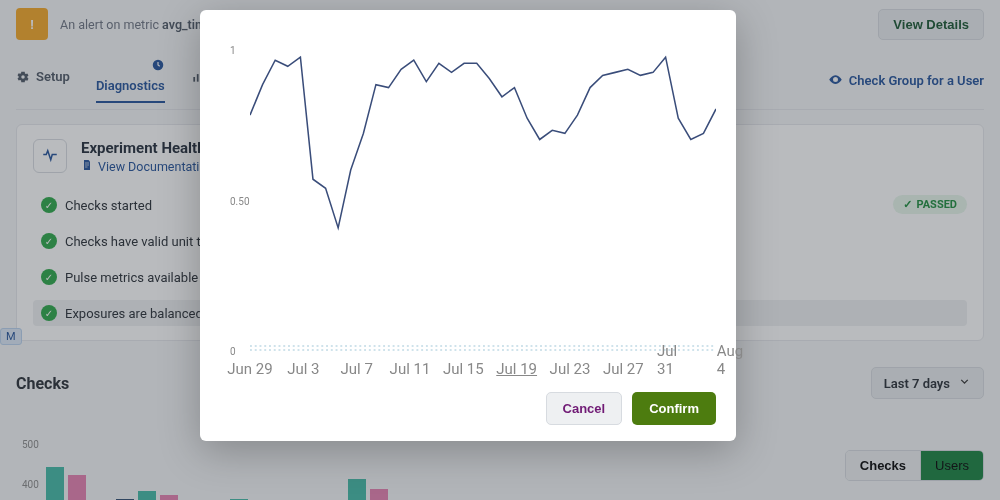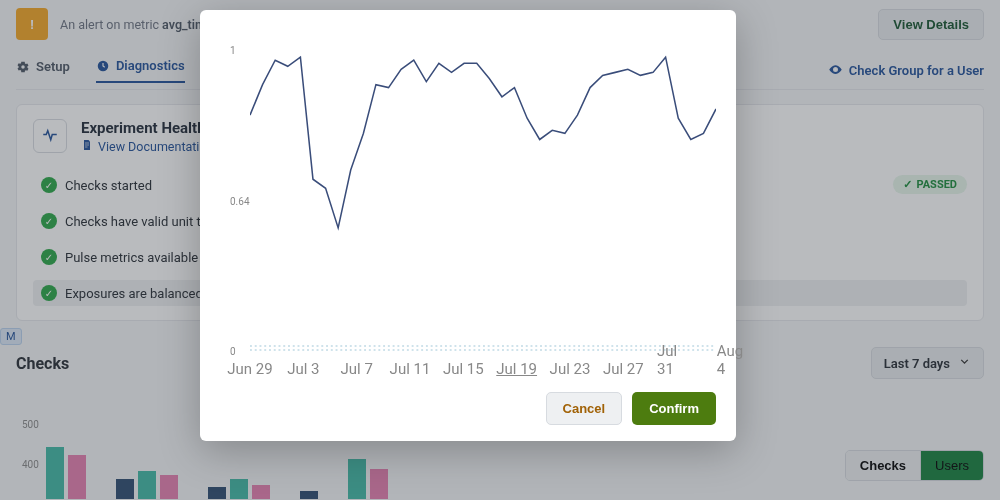--- a/index.html
+++ b/index.html
@@ -8,21 +8,21 @@
   .page { padding: 0 16px; filter: none; }
   
   .alert-bar { display: flex; align-items: center; gap: 12px; padding: 8px 0; }
   .alert-icon { width: 32px; height: 32px; background: #f5a623; border-radius: 4px; display: flex; align-items: center; justify-content: center; color: #fff; font-weight: bold; }
   .alert-text { color: #6b7280; font-size: 12.5px; }
   .alert-text b { color: #4b5563; font-weight: 600; }
   .view-details-btn { margin-left: auto; background: #e9ecef; border: 1px solid #d7dbe0; border-radius: 5px; padding: 7px 14px; font-size: 13px; font-weight: 600; color: #14532d; cursor: pointer; }
   
   .tabs-row { display: flex; align-items: center; gap: 26px; padding: 10px 0 6px; border-bottom: 1px solid #e5e7eb; }
   .tab { display: flex; align-items: flex-end; gap: 6px; font-size: 13px; font-weight: 600; color: #4b5563; cursor: pointer; padding-bottom: 8px; }
-  .tab.active { color: #1f4f99; border-bottom: 2px solid #1f4f99; }
+  .tab.active { color: #1f4f99; border-bottom: 2px solid #1f4f99; flex-direction: column; }
   .tab-icon { width: 14px; height: 14px; display: inline-block; }
   .spacer { flex: 1; }
   .check-user { color: #1f4f99; font-size: 13px; font-weight: 600; display: flex; align-items: center; gap: 6px; cursor: pointer; }
   
   .panel { background: #fff; border: 1px solid #e5e7eb; border-radius: 6px; margin-top: 14px; padding: 14px 16px; position: relative; }
   .panel-head { display: flex; align-items: flex-start; gap: 14px; }
   .panel-iconbox { width: 34px; height: 34px; border: 1px solid #d7dbe0; border-radius: 6px; display: flex; align-items: center; justify-content: center; color: #1f4f99; }
   .panel-title { font-size: 15px; font-weight: 700; color: #1f2937; }
   .panel-sub { color: #1f4f99; font-size: 12.5px; display: flex; align-items: center; gap: 5px; margin-top: 2px; cursor: pointer; }
   .badge-passed { position: absolute; top: 70px; right: 16px; background: #e6f6ea; color: #1a8c3a; font-size: 11px; font-weight: 700; padding: 3px 10px; border-radius: 10px; display: flex; align-items: center; gap: 4px; }
@@ -55,21 +55,21 @@
   .overlay { position: absolute; inset: 0; background: rgba(55,60,70,0.35); }
   .modal { position: absolute; left: 200px; top: 10px; width: 536px; background: #fff; border-radius: 6px; box-shadow: 0 10px 40px rgba(0,0,0,0.25); padding: 18px 20px 16px; }
   .modal-head { display: flex; align-items: center; }
   .modal-title { font-size: 14.5px; font-weight: 700; color: #1f2937; }
   .modal-close { margin-left: auto; width: 22px; height: 22px; display: flex; align-items: center; justify-content: center; color: #888; cursor: pointer; font-size: 18px; }
   .modal-chart { margin-top: 20px; height: 330px; position: relative; }
   .chart-ylab { position: absolute; left: 10px; font-size: 10px; color: #888; }
   .chart-xlab { position: absolute; bottom: 0; font-size: 15px; color: #888; transform: translateX(-50%); }
   .modal-footer { display: flex; justify-content: flex-end; gap: 10px; margin-top: 14px; }
   .btn { border-radius: 5px; padding: 8px 16px; font-size: 13px; font-weight: 600; border: 1px solid transparent; cursor: pointer; }
-  .btn-light { background: #eef0f2; color: #a16207; border-color: #d7dbe0; }
+  .btn-light { background: #eef0f2; color: #701a75; border-color: #d7dbe0; }
   .btn-primary { background: #4d7c0f; color: #fff; }
   
   svg.line-chart { position: absolute; left: 30px; right: 0; top: 0; bottom: 25px; width: calc(100% - 30px); height: 305px; }
   .dashgrid line { stroke: #9cc4d6; stroke-width: 1; stroke-dasharray: 2 3; }
 </style>
 </head>
 <body>
 
 <div class="page">
   <div class="alert-bar">
@@ -210,21 +210,21 @@
       </div>
     </div>
   </div>
 </div>
 
 <div class="overlay"></div>
 
 <div class="modal">
   <div class="modal-chart">
     <span class="chart-ylab" style="top:-3px">1</span>
-    <span class="chart-ylab" style="top:148px">0.64</span>
+    <span class="chart-ylab" style="top:148px">0.50</span>
     <span class="chart-ylab" style="top:298px">0</span>
     <svg class="line-chart" viewBox="0 0 490 305" preserveAspectRatio="none">
       <g class="dashgrid">
           <line x1="0" y1="302" x2="490" y2="302"></line>
           <line x1="0" y1="298" x2="490" y2="298"></line>
         </g>
       <polyline id="chart-line" fill="none" stroke="#3a4d7a" stroke-width="1.6" points="0.0,67.1 13.2,36.6 26.5,12.2 39.7,18.3 53.0,9.2 66.2,131.2 79.5,140.3 92.7,179.9 105.9,122.0 119.2,85.4 132.4,36.6 145.7,39.6 158.9,21.3 172.2,12.2 185.4,33.6 198.6,15.3 211.9,24.4 225.1,15.3 238.4,15.3 251.6,30.5 264.9,48.8 278.1,39.6 291.4,70.2 304.6,91.5 317.8,82.3 331.1,85.4 344.3,67.1 357.6,39.6 370.8,27.4 384.1,24.4 397.3,21.3 410.5,27.4 423.8,24.4 437.0,9.2 450.3,70.2 463.5,91.5 476.8,85.4 490.0,61.0"></polyline>
     </svg>
     <div id="xlabs">
         <span class="chart-xlab" style="left: 30px;">Jun 29</span>

